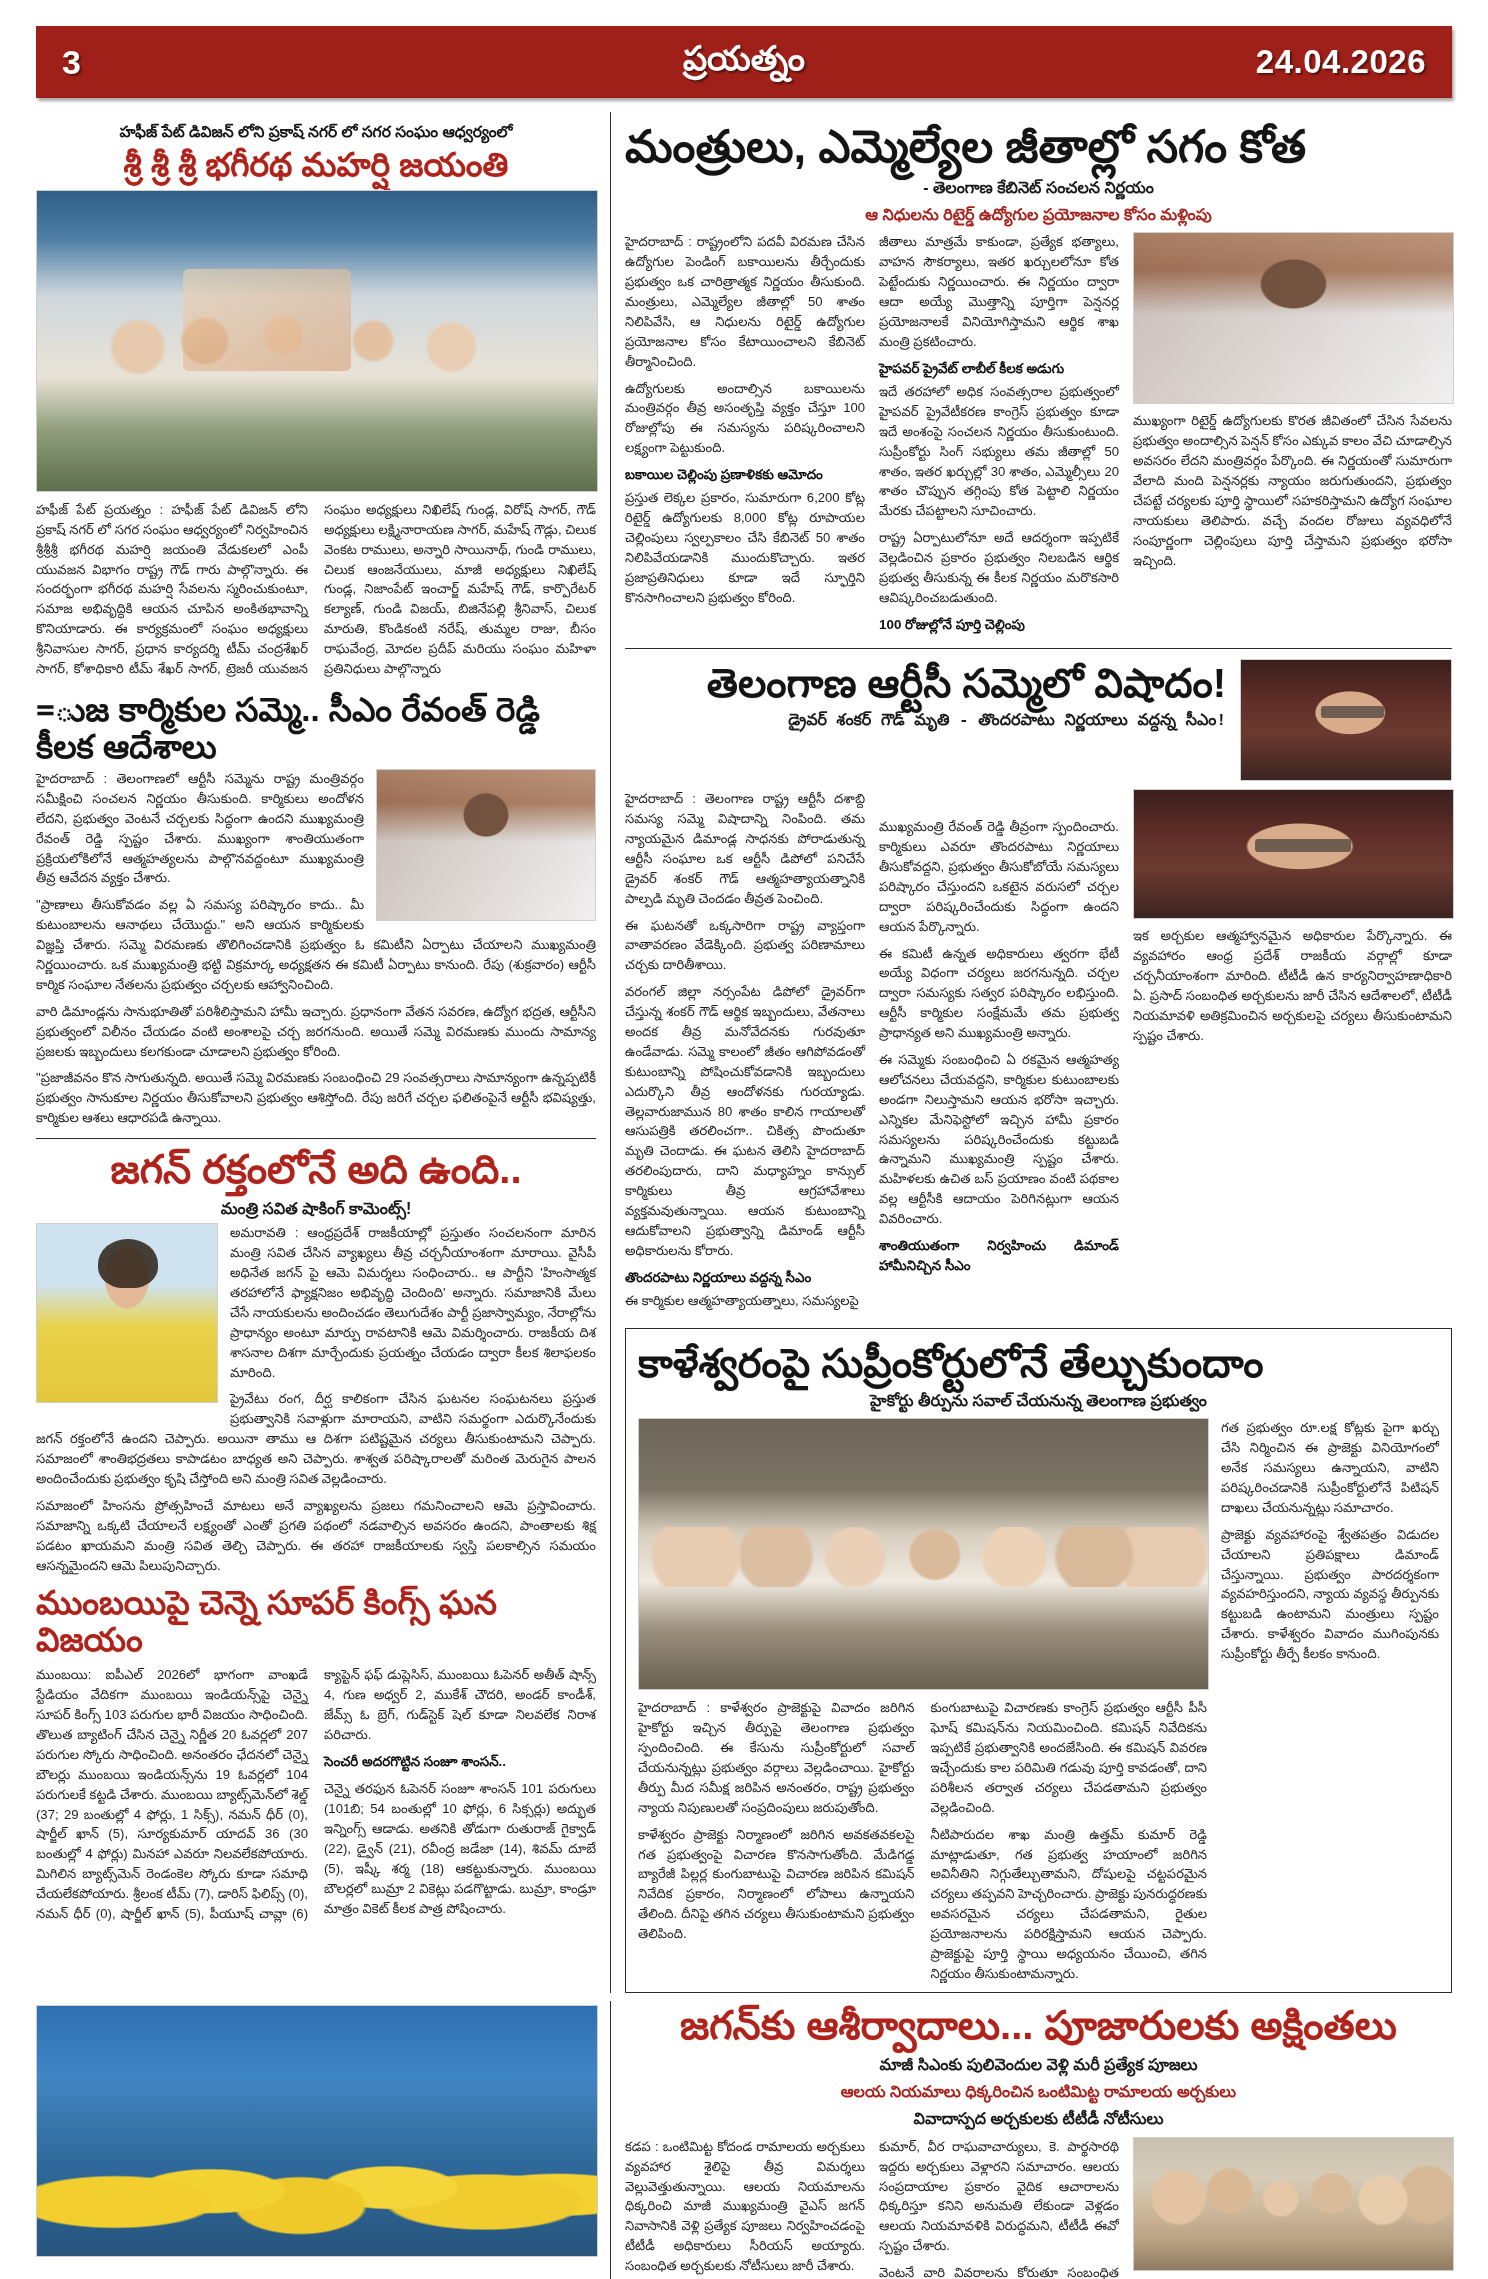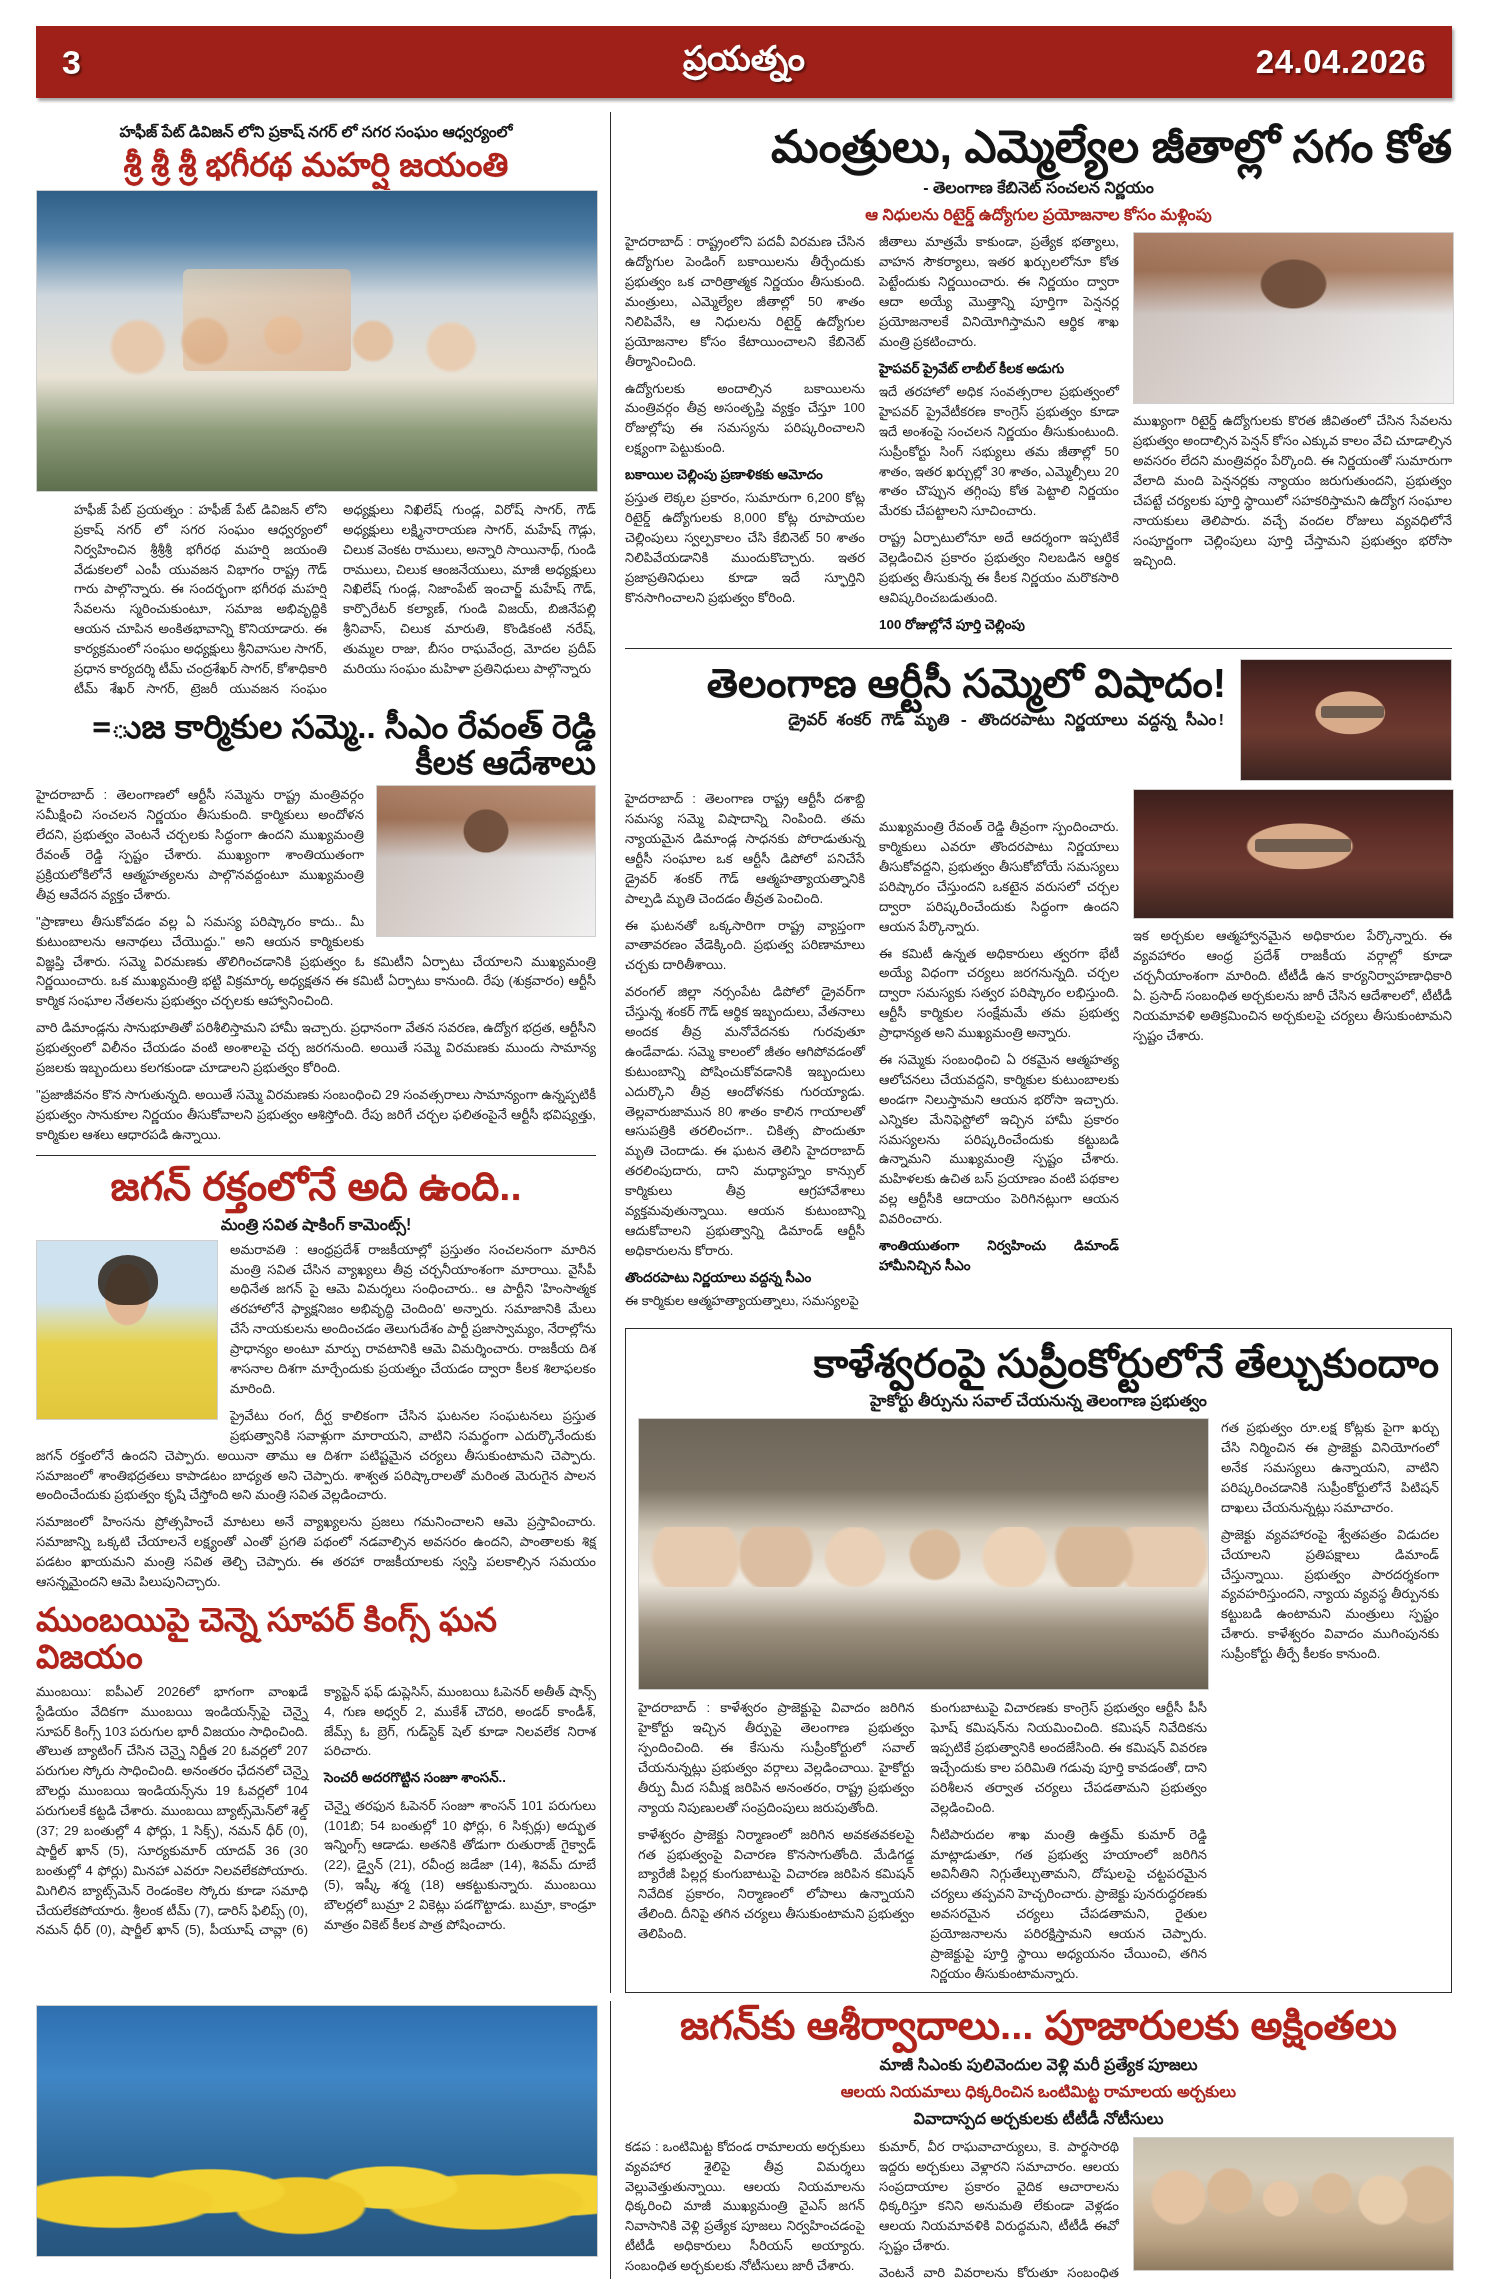--- a/index.html
+++ b/index.html
@@ -87,21 +87,21 @@
   }
   .hl-red {
     text-align: center;
     color: #b0231b;
     font-weight: bold;
     line-height: 1.12;
     margin: 2px 0 6px 0;
     text-shadow: 1px 1px 0 rgba(0,0,0,0.07);
   }
   .hl-black {
-    text-align: right;
+    text-align: left;
     color: #141414;
     font-weight: bold;
     line-height: 1.1;
     margin: 2px 0 4px 0;
     text-shadow: 1px 1px 0 rgba(0,0,0,0.05);
   }
   .hl-xl  { font-size: 45px; }
   .hl-lg  { font-size: 40px; }
   .hl-md  { font-size: 33px; }
   .hl-sm  { font-size: 33px; }
@@ -294,21 +294,21 @@
   <div class="content">
 
     <div class="col-left vrule-left">
 
       <div class="section">
         <div class="kicker">హఫీజ్ పేట్ డివిజన్ లోని ప్రకాష్ నగర్ లో సగర సంఘం ఆధ్వర్యంలో</div>
         <div class="hl-red hl-md">శ్రీ శ్రీ శ్రీ భగీరథ మహర్షి జయంతి</div>
         <div class="photo" style="width:100%;height:300px;">
           <div class="ph-inner ph-group1"></div>
         </div>
-        <div class="body-text cols-2" style="margin-top:8px;margin-left:38px;">
+        <div class="body-text cols-2" style="margin-top:8px;">
           <p>హఫీజ్ పేట్ ప్రయత్నం : హఫీజ్ పేట్ డివిజన్ లోని ప్రకాష్ నగర్ లో సగర సంఘం ఆధ్వర్యంలో నిర్వహించిన శ్రీశ్రీశ్రీ భగీరథ మహర్షి జయంతి వేడుకలలో ఎంపీ యువజన విభాగం రాష్ట్ర గౌడ్ గారు పాల్గొన్నారు. ఈ సందర్భంగా భగీరథ మహర్షి సేవలను స్మరించుకుంటూ, సమాజ అభివృద్ధికి ఆయన చూపిన అంకితభావాన్ని కొనియాడారు. ఈ కార్యక్రమంలో సంఘం అధ్యక్షులు శ్రీనివాసుల సాగర్, ప్రధాన కార్యదర్శి టీమ్ చంద్రశేఖర్ సాగర్, కోశాధికారి టీమ్ శేఖర్ సాగర్, ట్రెజరీ యువజన సంఘం అధ్యక్షులు నిఖిలేష్ గుండ్ల, విరోష్ సాగర్, గౌడ్ అధ్యక్షులు లక్ష్మినారాయణ సాగర్, మహేష్ గౌడ్లు, చిలుక వెంకట రాములు, అన్నారి సాయినాథ్, గుండి రాములు, చిలుక ఆంజనేయులు, మాజీ అధ్యక్షులు నిఖిలేష్ గుండ్ల, నిజాంపేట్ ఇంచార్జ్ మహేష్ గౌడ్, కార్పొరేటర్ కల్యాణ్, గుండి విజయ్, బిజినేపల్లి శ్రీనివాస్, చిలుక మారుతి, కొండికంటి నరేష్, తుమ్మల రాజు, బీసం రాఘవేంద్ర, మోదల ప్రదీప్ మరియు సంఘం మహిళా ప్రతినిధులు పాల్గొన్నారు</p>
         </div>
       </div>
 
       <div class="section">
         <div class="hl-black hl-sm">=ుజ కార్మికుల సమ్మె.. సీఎం రేవంత్ రెడ్డి కీలక ఆదేశాలు</div>
         <div class="photo float-right-img" style="width:218px;height:150px;">
           <div class="ph-inner ph-cm"></div>
         </div>
         <div class="body-text">

